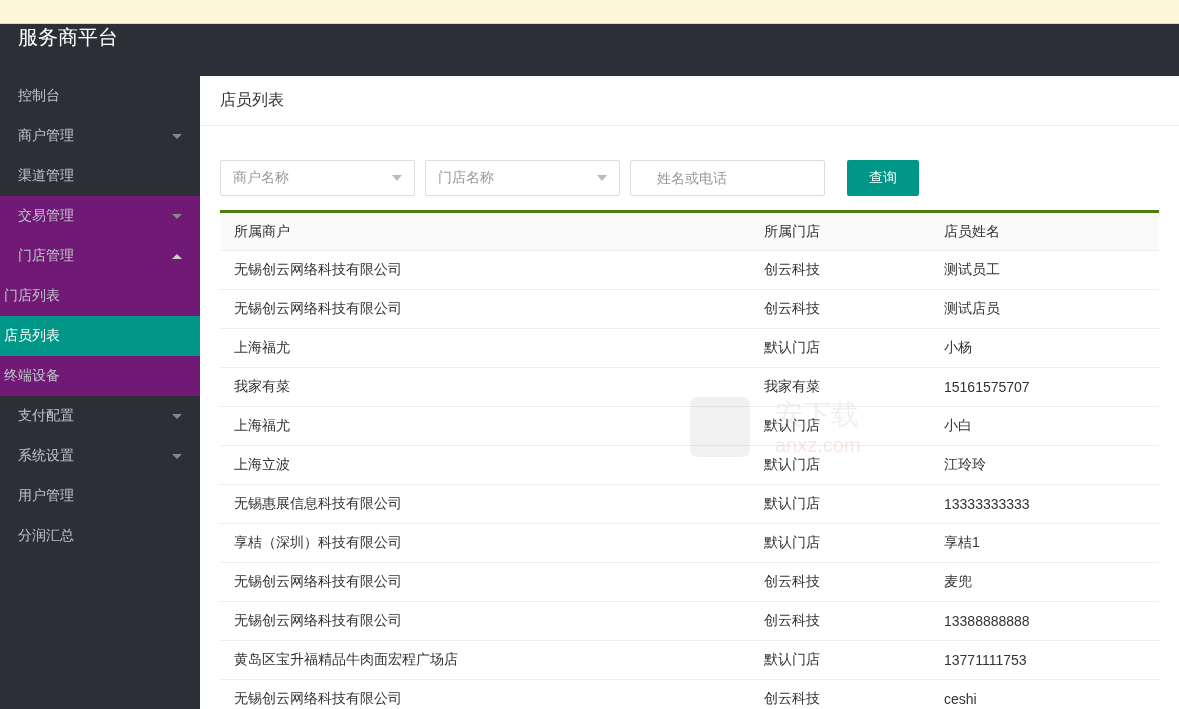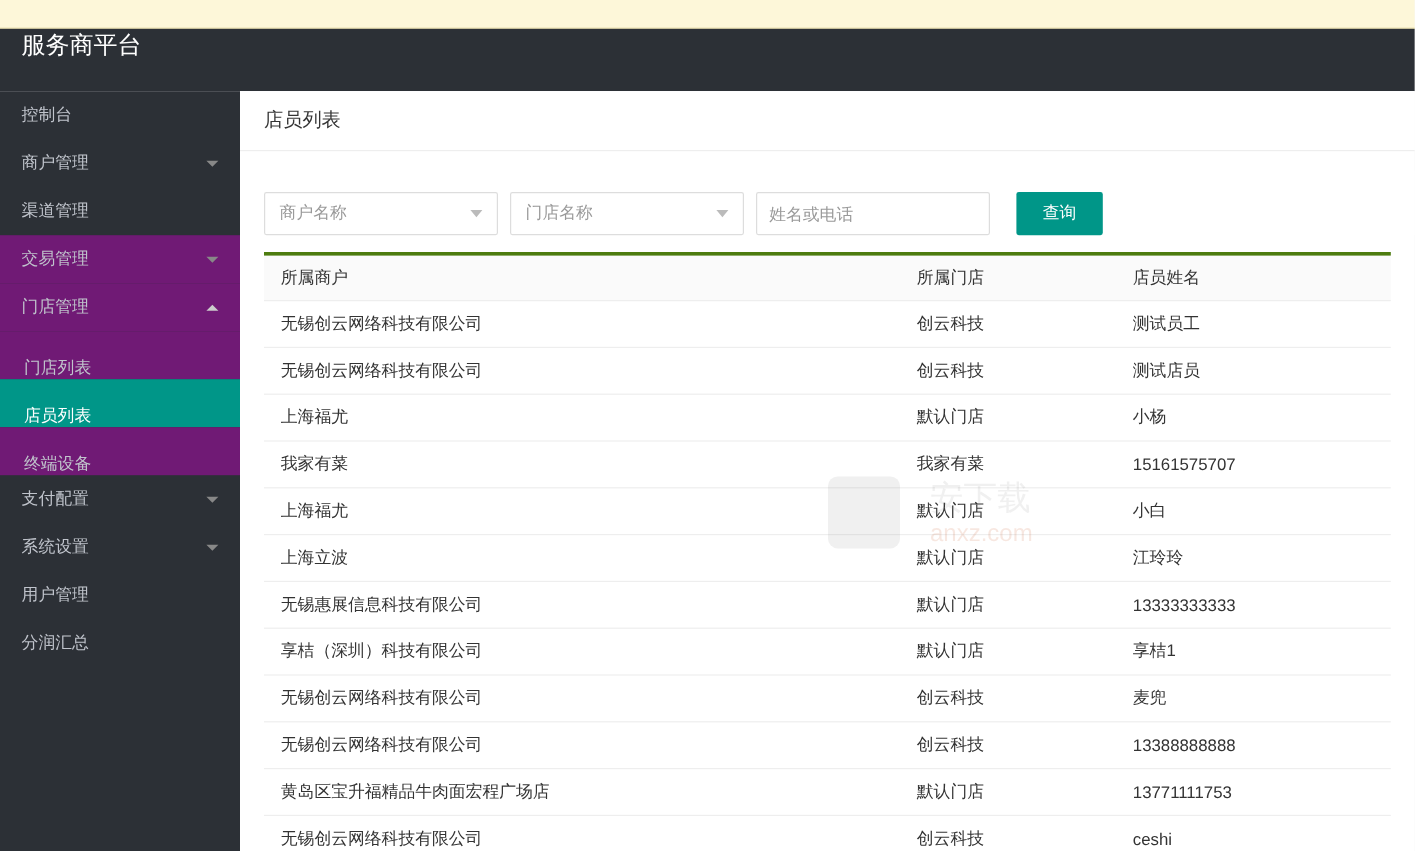--- a/index.html
+++ b/index.html
@@ -8,27 +8,27 @@
 .header { background: #2c3036; color: #fff; height: 52px; display: flex; padding-left: 18px; }
 .header-title { font-size: 20px; font-weight: 500; }
 .layout { display: flex; }
 .sidebar { width: 200px; background: #2c3036; min-height: 633px; }
 .side-item { display: flex; align-items: center; justify-content: space-between; padding: 0 18px; height: 40px; color: #c0c4cc; cursor: pointer; }
 .side-item.dark { background: #701a75; }
 .side-item.active { background: #009688; color: #fff; }
 .side-item .caret { width: 0; height: 0; border-left: 5px solid transparent; border-right: 5px solid transparent; }
 .caret-down { border-top: 5px solid #888; }
 .caret-up { border-bottom: 5px solid #ccc; }
-.side-sub { padding-left: 20px; align-items: flex-end; }
+.side-sub { padding-left: 4px; }
 .content { flex: 1; background: #fff; margin-left: 0; min-height: 633px; }
 .page-title { padding: 14px 20px; font-size: 16px; background: #fff; border-bottom: 1px solid #eee; }
 .filter-bar { background: #fff; padding: 18px 20px 0; display: flex; gap: 10px; align-items: center; margin-top: 16px; }
 .select-box { position: relative; width: 195px; height: 36px; border: 1px solid #ddd; border-radius: 2px; display: flex; align-items: center; padding: 0 12px; color: #999; cursor: pointer; background: #fff; }
 .select-box .sel-caret { position: absolute; right: 12px; width: 0; height: 0; border-left: 5px solid transparent; border-right: 5px solid transparent; border-top: 6px solid #bbb; }
-.input-box { width: 195px; height: 36px; border: 1px solid #ddd; border-radius: 2px; padding: 0 10px; font-size: 14px; color: #333; }
+.input-box { width: 195px; height: 36px; border: 1px solid #ddd; border-radius: 2px; padding: 0 26px; font-size: 14px; color: #333; }
 .input-box::placeholder { color: #999; }
 .btn-search { background: #009688; color: #fff; border: none; height: 36px; padding: 0 22px; border-radius: 2px; font-size: 14px; cursor: pointer; margin-left: 12px; }
 .table-wrap { margin: 14px 20px 0; }
 table { width: 100%; border-collapse: collapse; background: #fff; }
 th, td { text-align: left; padding: 0 14px; height: 39px; border-bottom: 1px solid #eee; font-weight: normal; }
 th { background: #fafafa; border-top: 3px solid #4d7c0f; }
 .col1 { width: 530px; }
 .col2 { width: 180px; }
 .col3 { }
 .watermark { position: absolute; left: 490px; top: 320px; opacity: 0.12; pointer-events: none; display: flex; align-items: center; gap: 25px; }

